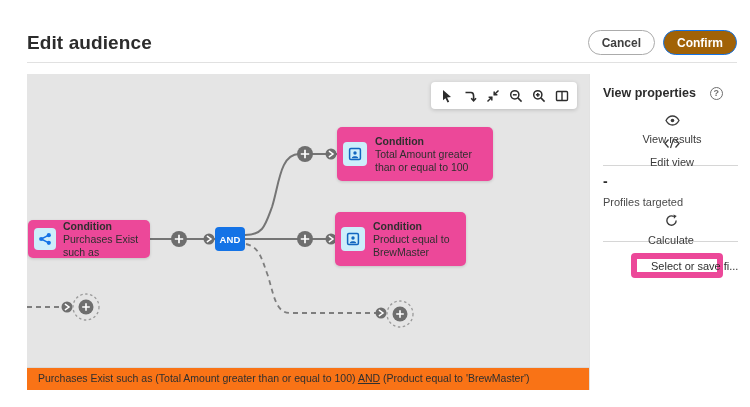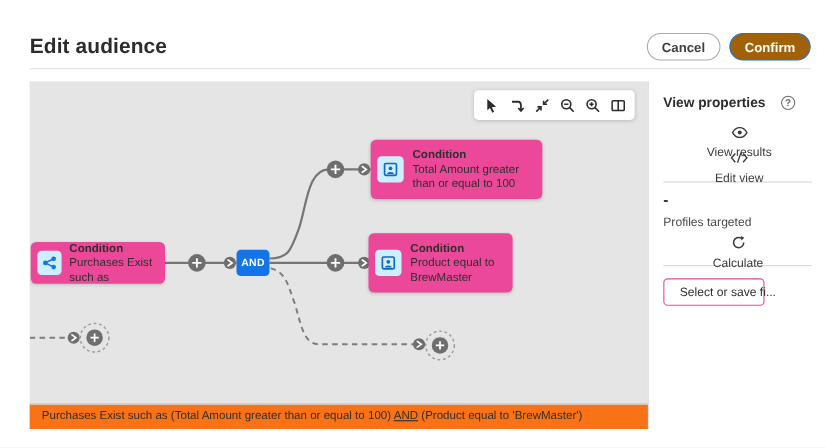--- a/index.html
+++ b/index.html
@@ -72,23 +72,23 @@
   .help-icon{width:13px;height:13px;border:1.2px solid #6e6e6e;border-radius:50%;
     font-size:9px;color:#6e6e6e;display:flex;align-items:center;justify-content:center;
     font-weight:700;cursor:pointer;box-sizing:border-box;}
   .side-item{display:flex;align-items:center;gap:7px;margin:0 0 9px 3px;font-size:11px;color:#3b3b3b;cursor:pointer;height:14px;flex-direction:column;}
   .side-item svg{flex:0 0 auto;}
   .side-divider{border:none;border-top:1px solid #d6d6d6;margin:13px 0 0 0;}
   .estimate-dash{font-size:14px;font-weight:700;margin-top:7px;color:#2c2c2c;}
   .profiles-label{font-size:11px;color:#4b4b4b;margin-top:7px;}
   .calc-item{margin-top:6px;margin-left:1px;}
   .filter-btn{
-    margin-top:11px;height:25px;border:1px solid #ec4899;border-radius:4px;background:#fff;
+    margin-top:11px;height:25px;border:6px solid #ec4899;border-radius:4px;background:#fff;
     display:flex;align-items:center;gap:6px;padding:0 8px;font-size:11px;color:#2f2f2f;
-    width:92px;cursor:pointer;box-sizing:border-box;white-space:nowrap;
+    width:92px;cursor:pointer;box-sizing:border-box;white-space:nowrap;margin-left:28px;
   }
 </style>
 </head>
 <body>
 
 <div class="header">
   <div class="page-title">Edit audience</div>
   <div class="header-actions">
     <button class="btn btn-secondary">Cancel</button>
     <button class="btn btn-primary">Confirm</button>

